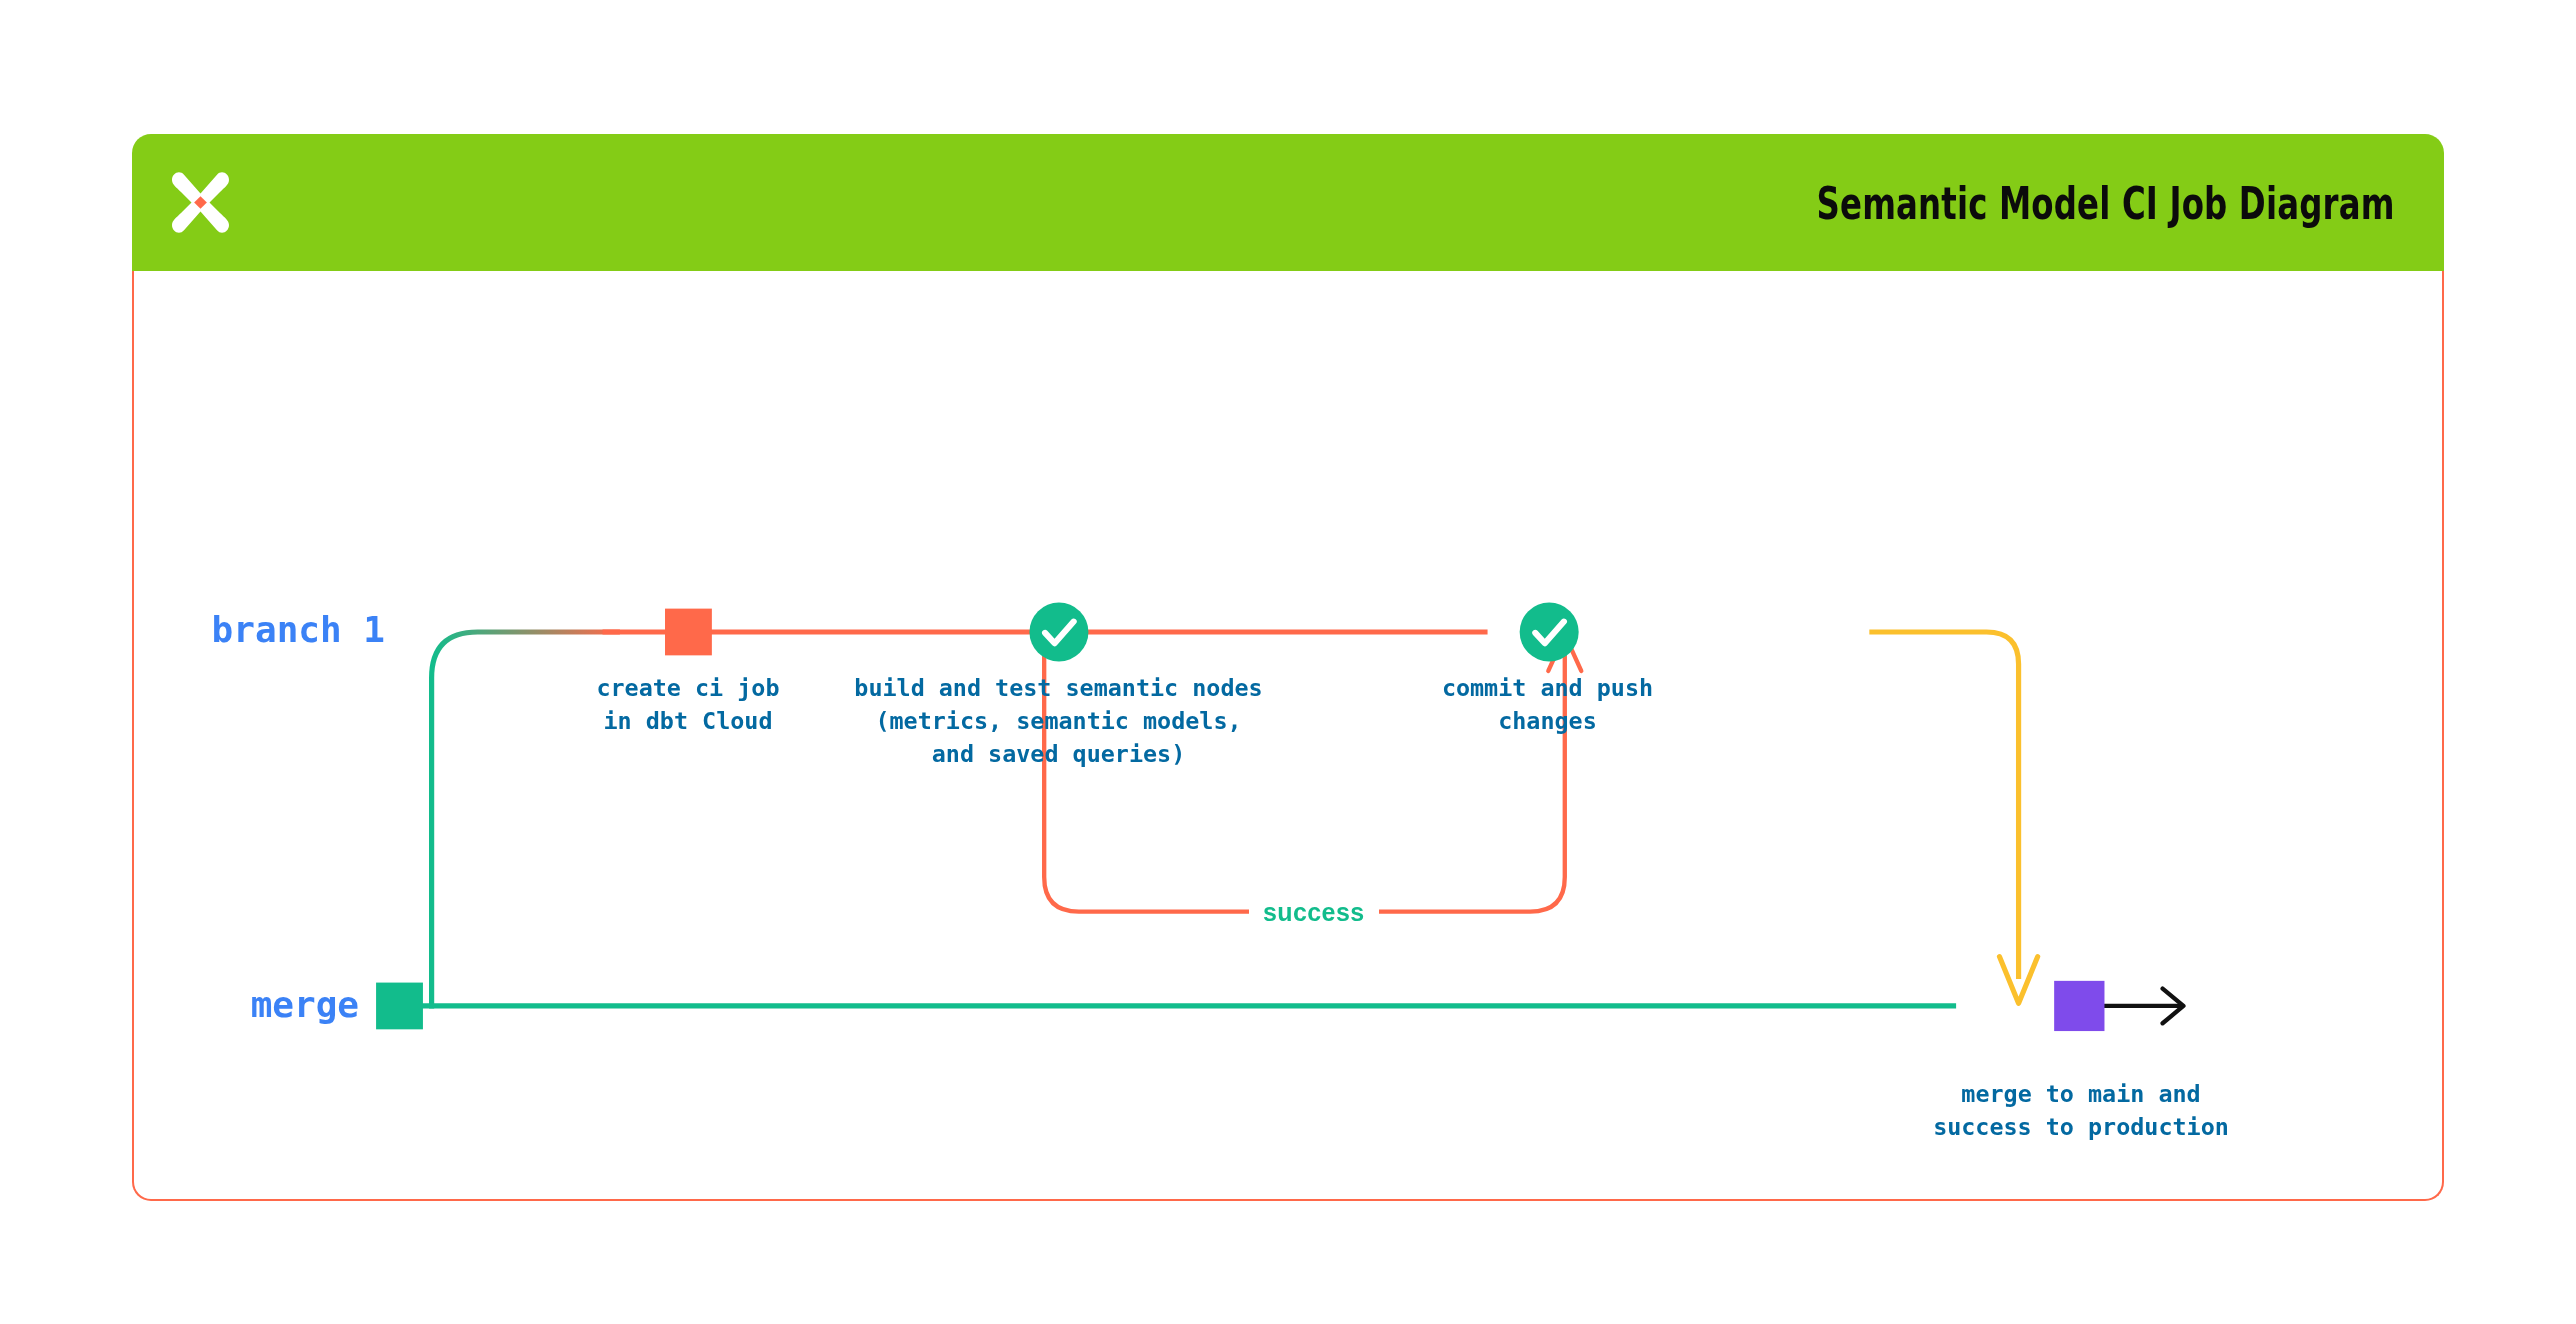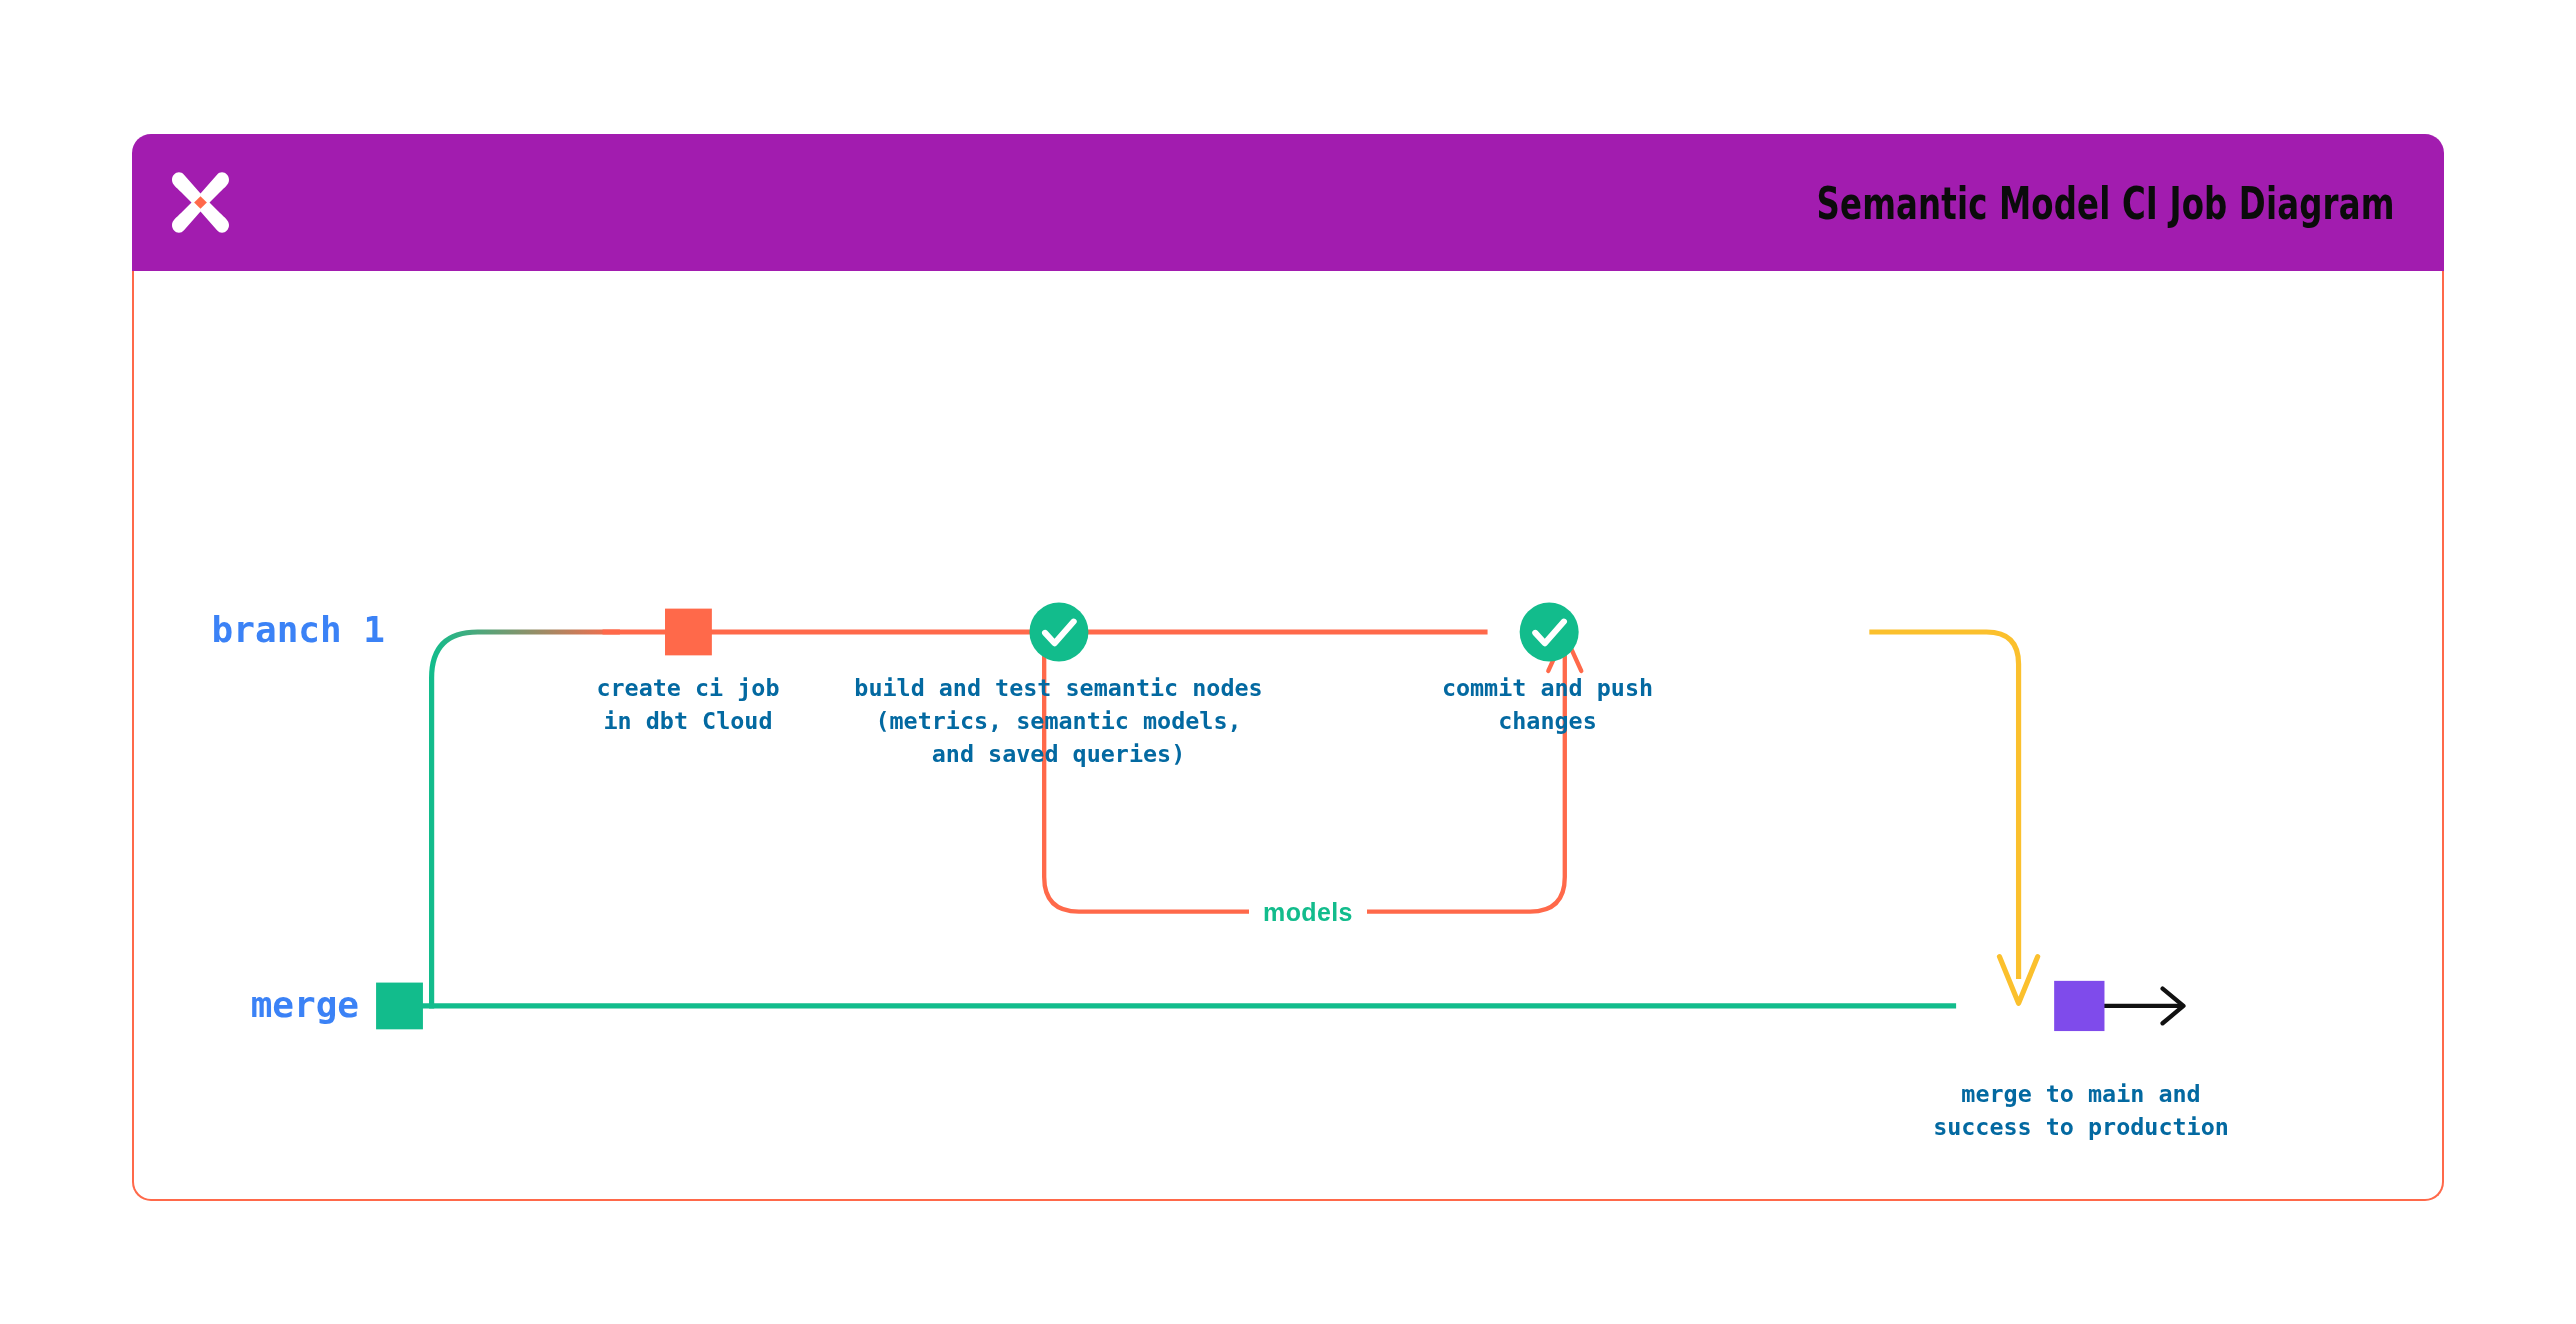--- a/index.html
+++ b/index.html
@@ -23,21 +23,21 @@
     width: 2312px;
     height: 1067px;
   }
 
   #card-header {
     position: absolute;
     left: 0;
     top: 0;
     width: 100%;
     height: 139px;
-    background: #a21caf;
+    background: #84cc16;
     border-radius: 19px 19px 0 0;
     box-sizing: border-box;
   }
 
   #brand-logo {
     position: absolute;
     left: 31px;
     top: 31px;
     width: 75px;
     height: 75px;
@@ -194,17 +194,17 @@
     <div class="step-caption" style="left: 673px; top: 401px; width: 503px;">build and test semantic nodes
 (metrics, semantic models,
 and saved queries)</div>
 
     <div class="step-caption" style="left: 1214px; top: 401px; width: 399px;">commit and push
 changes</div>
 
     <div class="step-caption" style="left: 1730px; top: 807px; width: 434px;">merge to main and
 success to production</div>
 
-    <div class="loop-label" style="left: 1115px; top: 627px;">models</div>
+    <div class="loop-label" style="left: 1115px; top: 627px;">success</div>
 
   </div>
 </div>
 
 
 </body></html>

